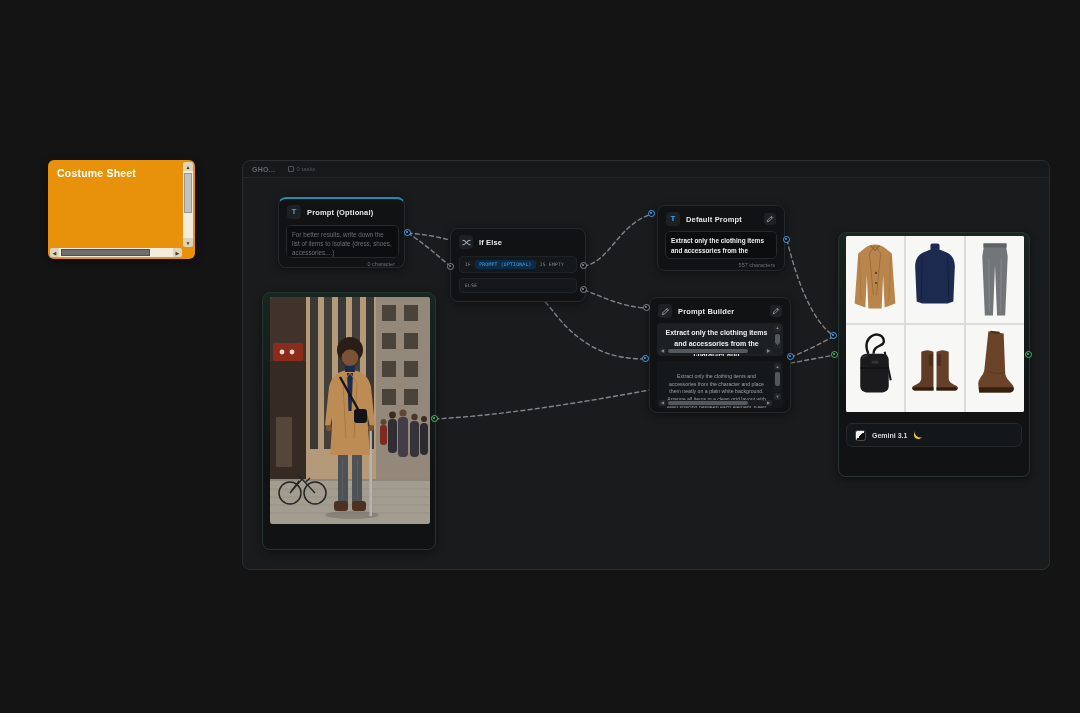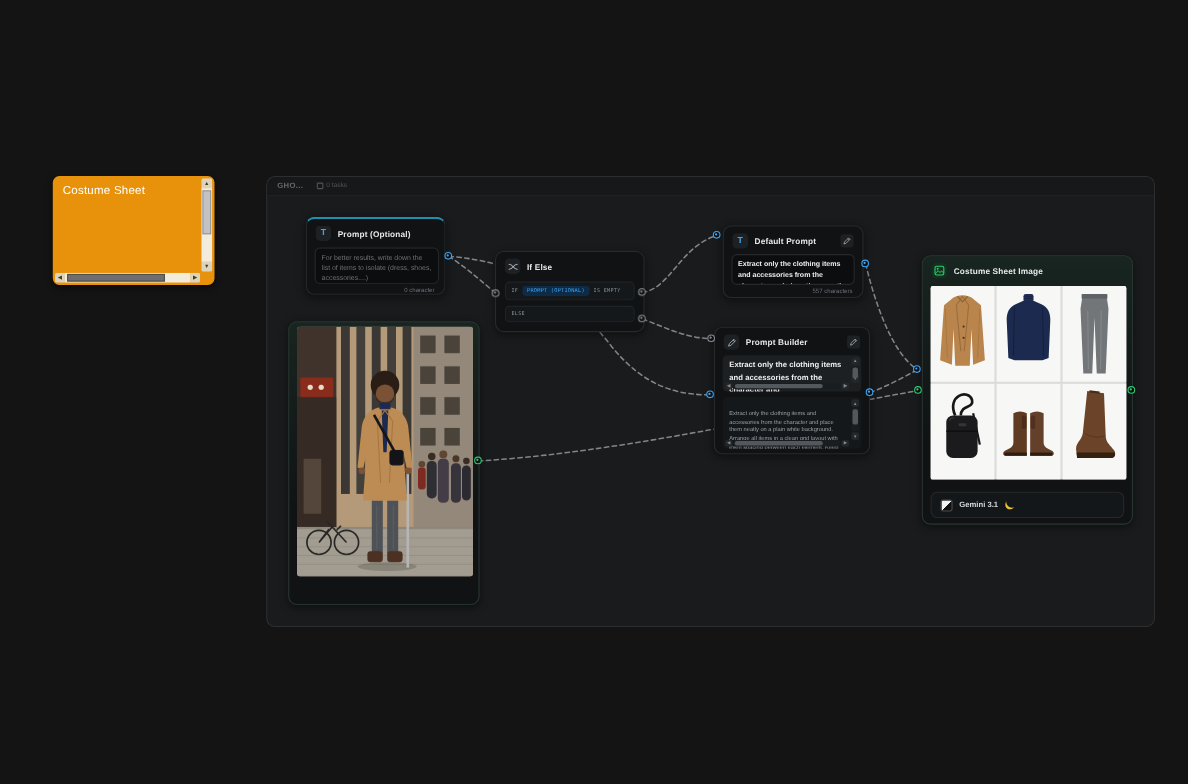--- a/index.html
+++ b/index.html
@@ -46,21 +46,21 @@
   .ie-key{font-size:4.6px;color:#8b9196;letter-spacing:.3px;}
   .ie-pill{background:#0d2b46;color:#3da5f4;font-size:4.8px;padding:2px 4px;border-radius:3px;letter-spacing:.2px;}
   .ie-row.else{height:15px;margin-top:5px;}
 
   
   .n-default-prompt{left:657px;top:205px;width:128px;height:66px;}
   .dp-box{margin:1px 7px 0;background:#0b0d0e;border:1px solid #26282a;border-radius:5px;padding:4px 5px;
     height:28px;box-sizing:border-box;overflow:hidden;font-size:6.4px;font-weight:bold;color:#eceef0;line-height:1.55;}
 
   
-  .n-prompt-builder{left:649px;top:297px;width:142px;height:116px;}
+  .n-prompt-builder{left:649px;top:297px;width:142px;height:116px;text-align:center;}
   .pb-box{position:relative;margin:1px 7px 0;background:#1d2023;border-radius:4px;padding:4px 13px 4px 6px;
     box-sizing:border-box;overflow:hidden;}
   .pb-box.preview{height:33px;font-size:7px;font-weight:bold;color:#eceef0;line-height:1.6;}
   .pb-box.template{height:47px;margin-top:5px;background:#15181a;font-size:5.2px;color:#9aa0a5;line-height:1.5;
     white-space:pre-line;}
   .dsb-v{position:absolute;top:2px;right:2px;bottom:8px;width:7px;display:flex;flex-direction:column;}
   .dsb-v .arr{height:7px;background:#24272a;color:#868c91;font-size:4px;display:flex;align-items:center;justify-content:center;border-radius:2px;}
   .dsb-v .track{flex:1;background:#1a1d1f;position:relative;margin:1px 0;border-radius:2px;}
   .dsb-v .thumb{position:absolute;left:1px;right:1px;top:1px;height:10px;background:#53585d;border-radius:2px;}
   .dsb-h{position:absolute;left:2px;right:11px;bottom:2px;height:6px;display:flex;align-items:stretch;}
@@ -86,21 +86,21 @@
   
   .port{position:absolute;width:7px;height:7px;border-radius:50%;background:#0c0e10;box-sizing:border-box;z-index:20;}
   .port::after{content:"";position:absolute;left:1.2px;top:1.2px;width:1.8px;height:1.8px;border-radius:50%;background:currentColor;}
   .port.blue{border:1.6px solid #3da5f4;color:#3da5f4;}
   .port.green{border:1.6px solid #2ecc71;color:#2ecc71;}
   .port.gray{border:1.6px solid #878d92;color:#878d92;}
 
   
   .sticky{position:absolute;left:48px;top:160px;width:147px;height:99px;background:#e8920b;border-radius:6px;
     z-index:15;box-shadow:0 2px 6px rgba(0,0,0,.5);box-sizing:border-box;padding:7px 17px 12px 9px;overflow:hidden;}
-  .sticky-title{font-size:10.5px;font-weight:normal;color:#fff;margin-bottom:7px;letter-spacing:.2px;}
+  .sticky-title{font-size:10.5px;font-weight:bold;color:#fff;margin-bottom:7px;letter-spacing:.2px;}
   .sticky-body{font-size:7.2px;font-weight:bold;color:#fff;line-height:1.5;letter-spacing:.1px;}
   .sb-v{position:absolute;right:2px;top:2px;bottom:12px;width:10px;display:flex;flex-direction:column;border-radius:2px;overflow:hidden;}
   .sb-v .arr,.sb-h .arr{background:#ddd4c0;color:#4d3c12;font-size:5px;display:flex;align-items:center;justify-content:center;}
   .sb-v .arr{height:9px;}
   .sb-v .track{flex:1;background:#f3ecdc;position:relative;}
   .sb-v .thumb{position:absolute;left:1px;right:1px;top:2px;height:40px;background:#c2c2c2;border:1px solid #979797;box-sizing:border-box;}
   .sb-h{position:absolute;left:2px;right:13px;bottom:2px;height:9px;display:flex;border-radius:2px;overflow:hidden;}
   .sb-h .arr{width:9px;}
   .sb-h .track{flex:1;background:#f3ecdc;position:relative;}
   .sb-h .thumb{position:absolute;top:1px;bottom:1px;left:2px;width:78%;background:#6e6e6e;border:1px solid #4f4f4f;box-sizing:border-box;}
@@ -272,30 +272,20 @@
           <circle cx="101" cy="131" r="3" fill="#7b5236"></circle>
         <circle cx="80" cy="53" r="13" fill="#2a1d15"></circle>
         <circle cx="80" cy="61" r="8.5" fill="#7b5236"></circle>
         <path d="M72 63 A8.5 8.5 0 0 0 88 63 L88 66 A9.5 9.5 0 0 1 72 66 Z" fill="#33241a" opacity="0.65"></path>
         <rect x="75" y="69" width="10" height="6" fill="#1c2950"></rect>
       </svg>
     </div>
   </div>
 
   <div class="node n-costume green-header">
-    <div class="node-header">
-      <span class="icon-sq" style="background:#14301f">
-        <svg width="10" height="10" viewBox="0 0 10 10">
-            <rect x="1" y="1" width="8" height="8" rx="1.5" stroke="#2ecc71" fill="none" stroke-width="1"></rect>
-            <circle cx="3.4" cy="3.4" r="0.9" fill="#2ecc71"></circle>
-            <path d="M1.5 7.5 L3.8 5 L5.6 6.8 L7 5.2 L8.5 7" stroke="#2ecc71" stroke-width="0.9" fill="none"></path>
-          </svg>
-      </span>
-      <span class="node-title">Costume Sheet Image</span>
-    </div>
     <div class="sheet-grid">
       <div class="cell">
         <svg viewBox="0 0 57 85" width="100%" height="100%">
           <path d="M18 12 C21 9 25 8 28.5 8 C32 8 36 9 39 12 L45 17 L48.5 66 L38 70 L36.5 38 L35 71 L22 71 L20.5 38 L19 70 L8.5 66 L12 17 Z" fill="#b9854c"></path>
           <path d="M28.5 9 L23 17 L27 58 M28.5 9 L34 17 L30 58" stroke="#9c6e3e" fill="none" stroke-width="1"></path>
           <path d="M13 20 L15 64 M44 20 L42 64" stroke="#a5763f" stroke-width="0.8" fill="none"></path>
           <path d="M24 9 L28.5 14 L33 9" stroke="#8a6134" fill="none" stroke-width="1"></path>
           <circle cx="29.5" cy="36" r="1" fill="#4d3518"></circle>
             <circle cx="29.5" cy="46" r="1" fill="#4d3518"></circle>
         </svg>

